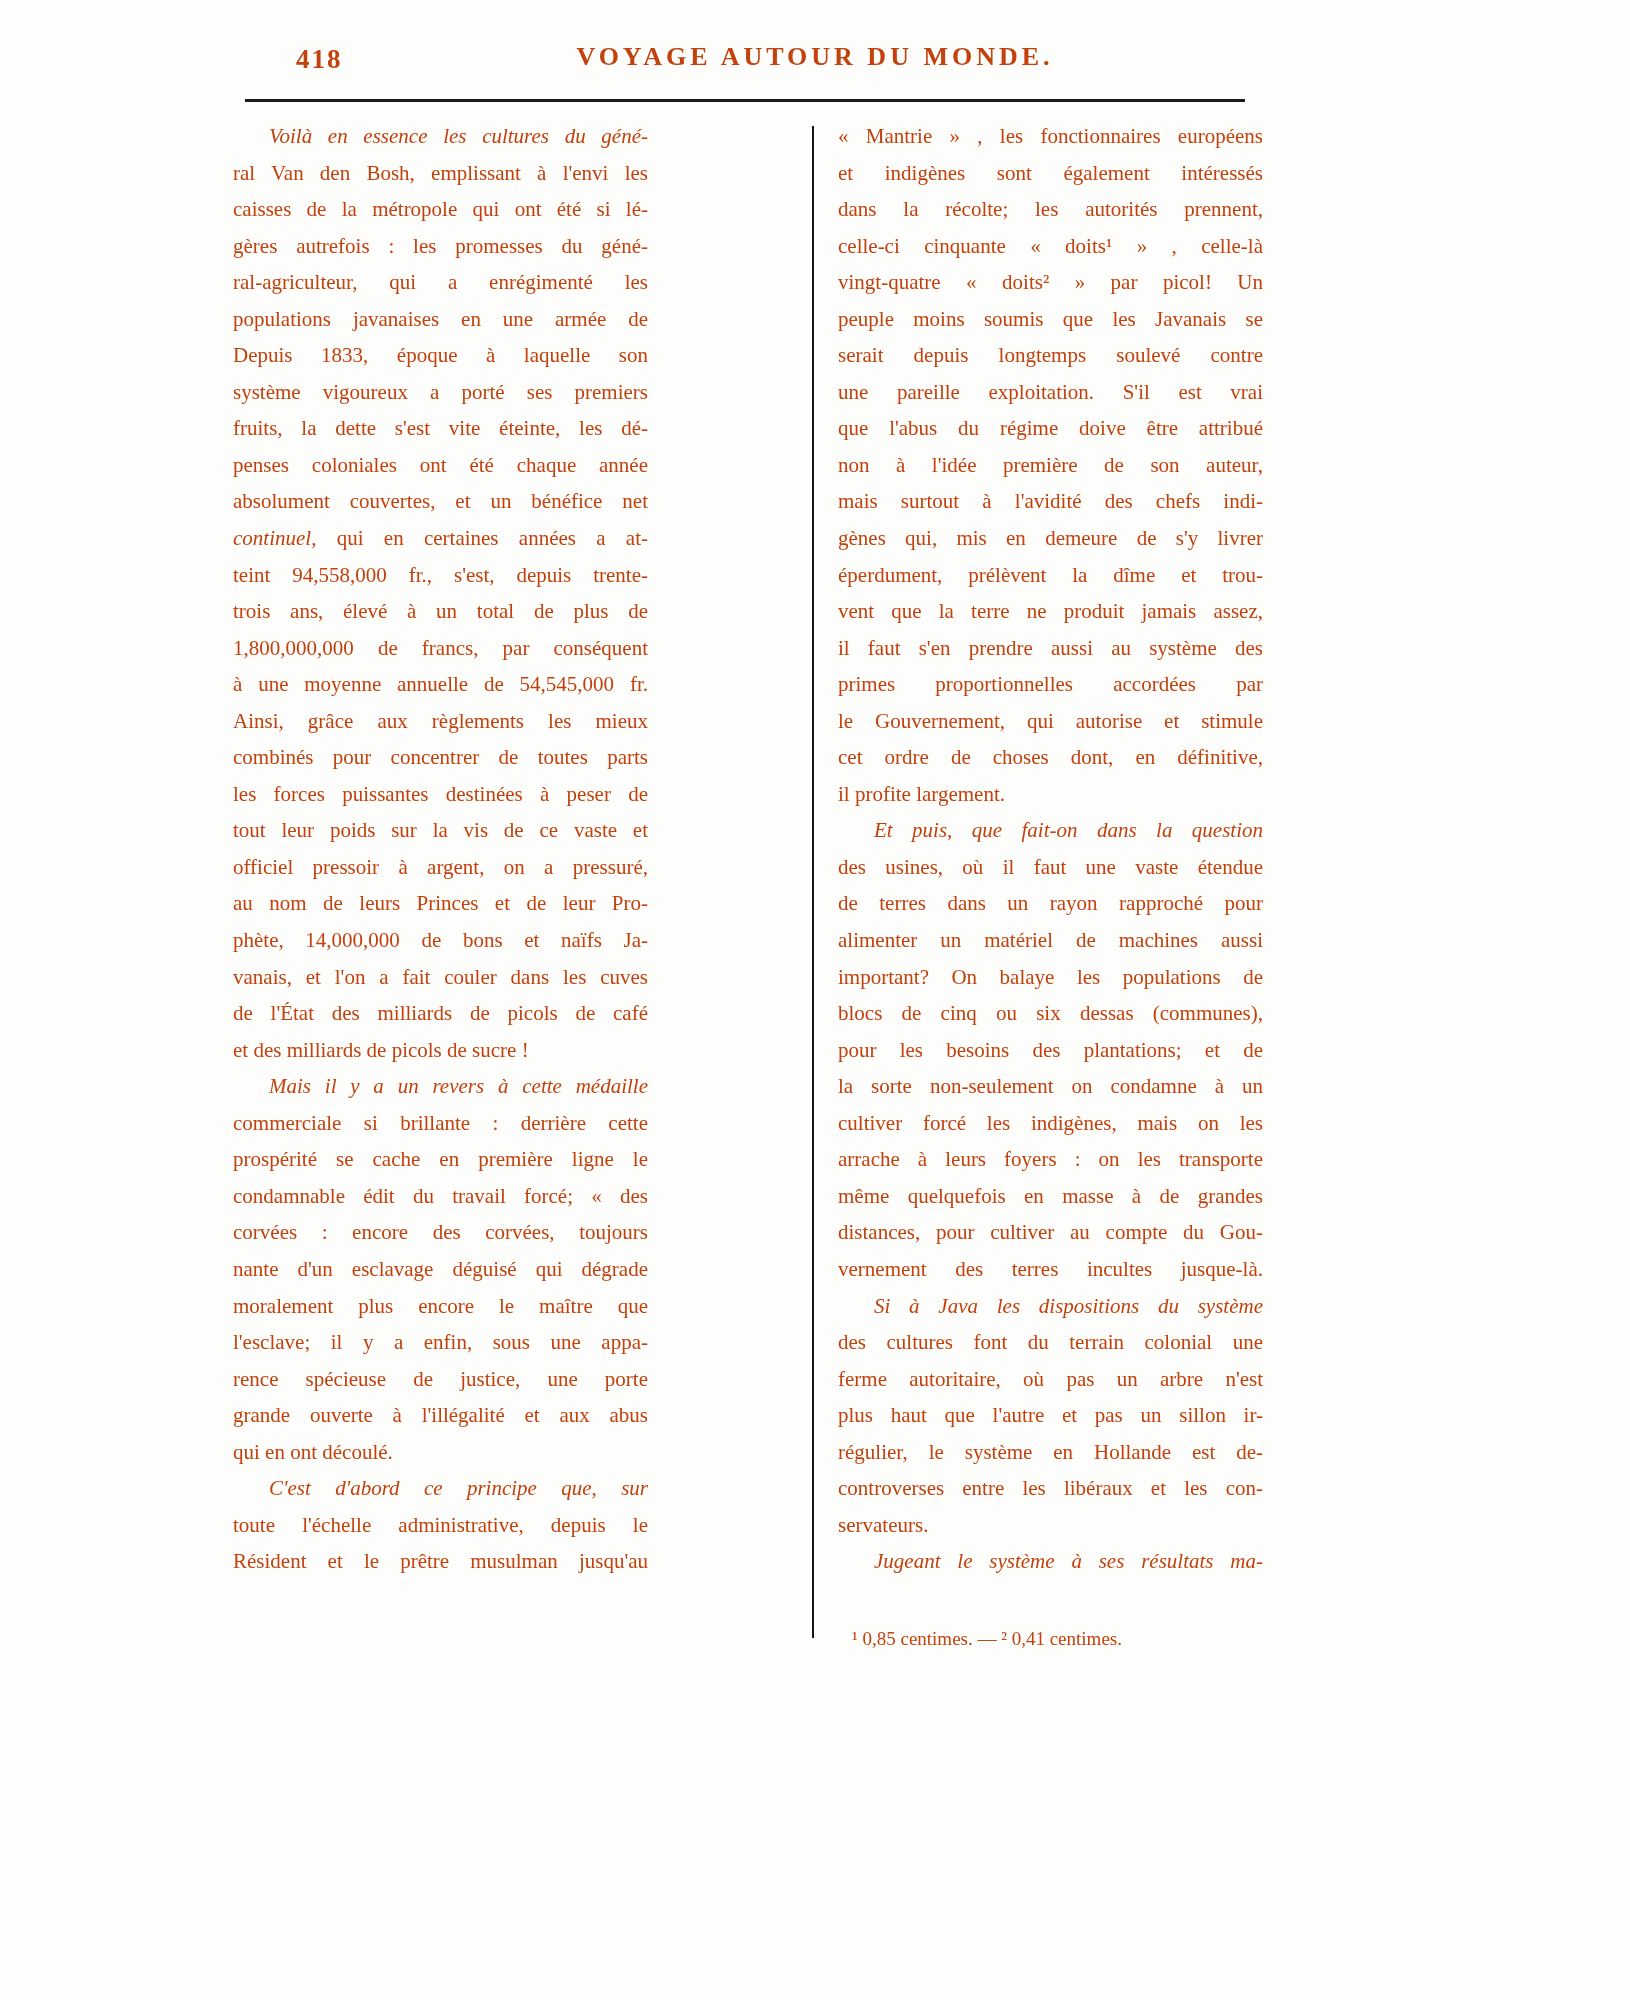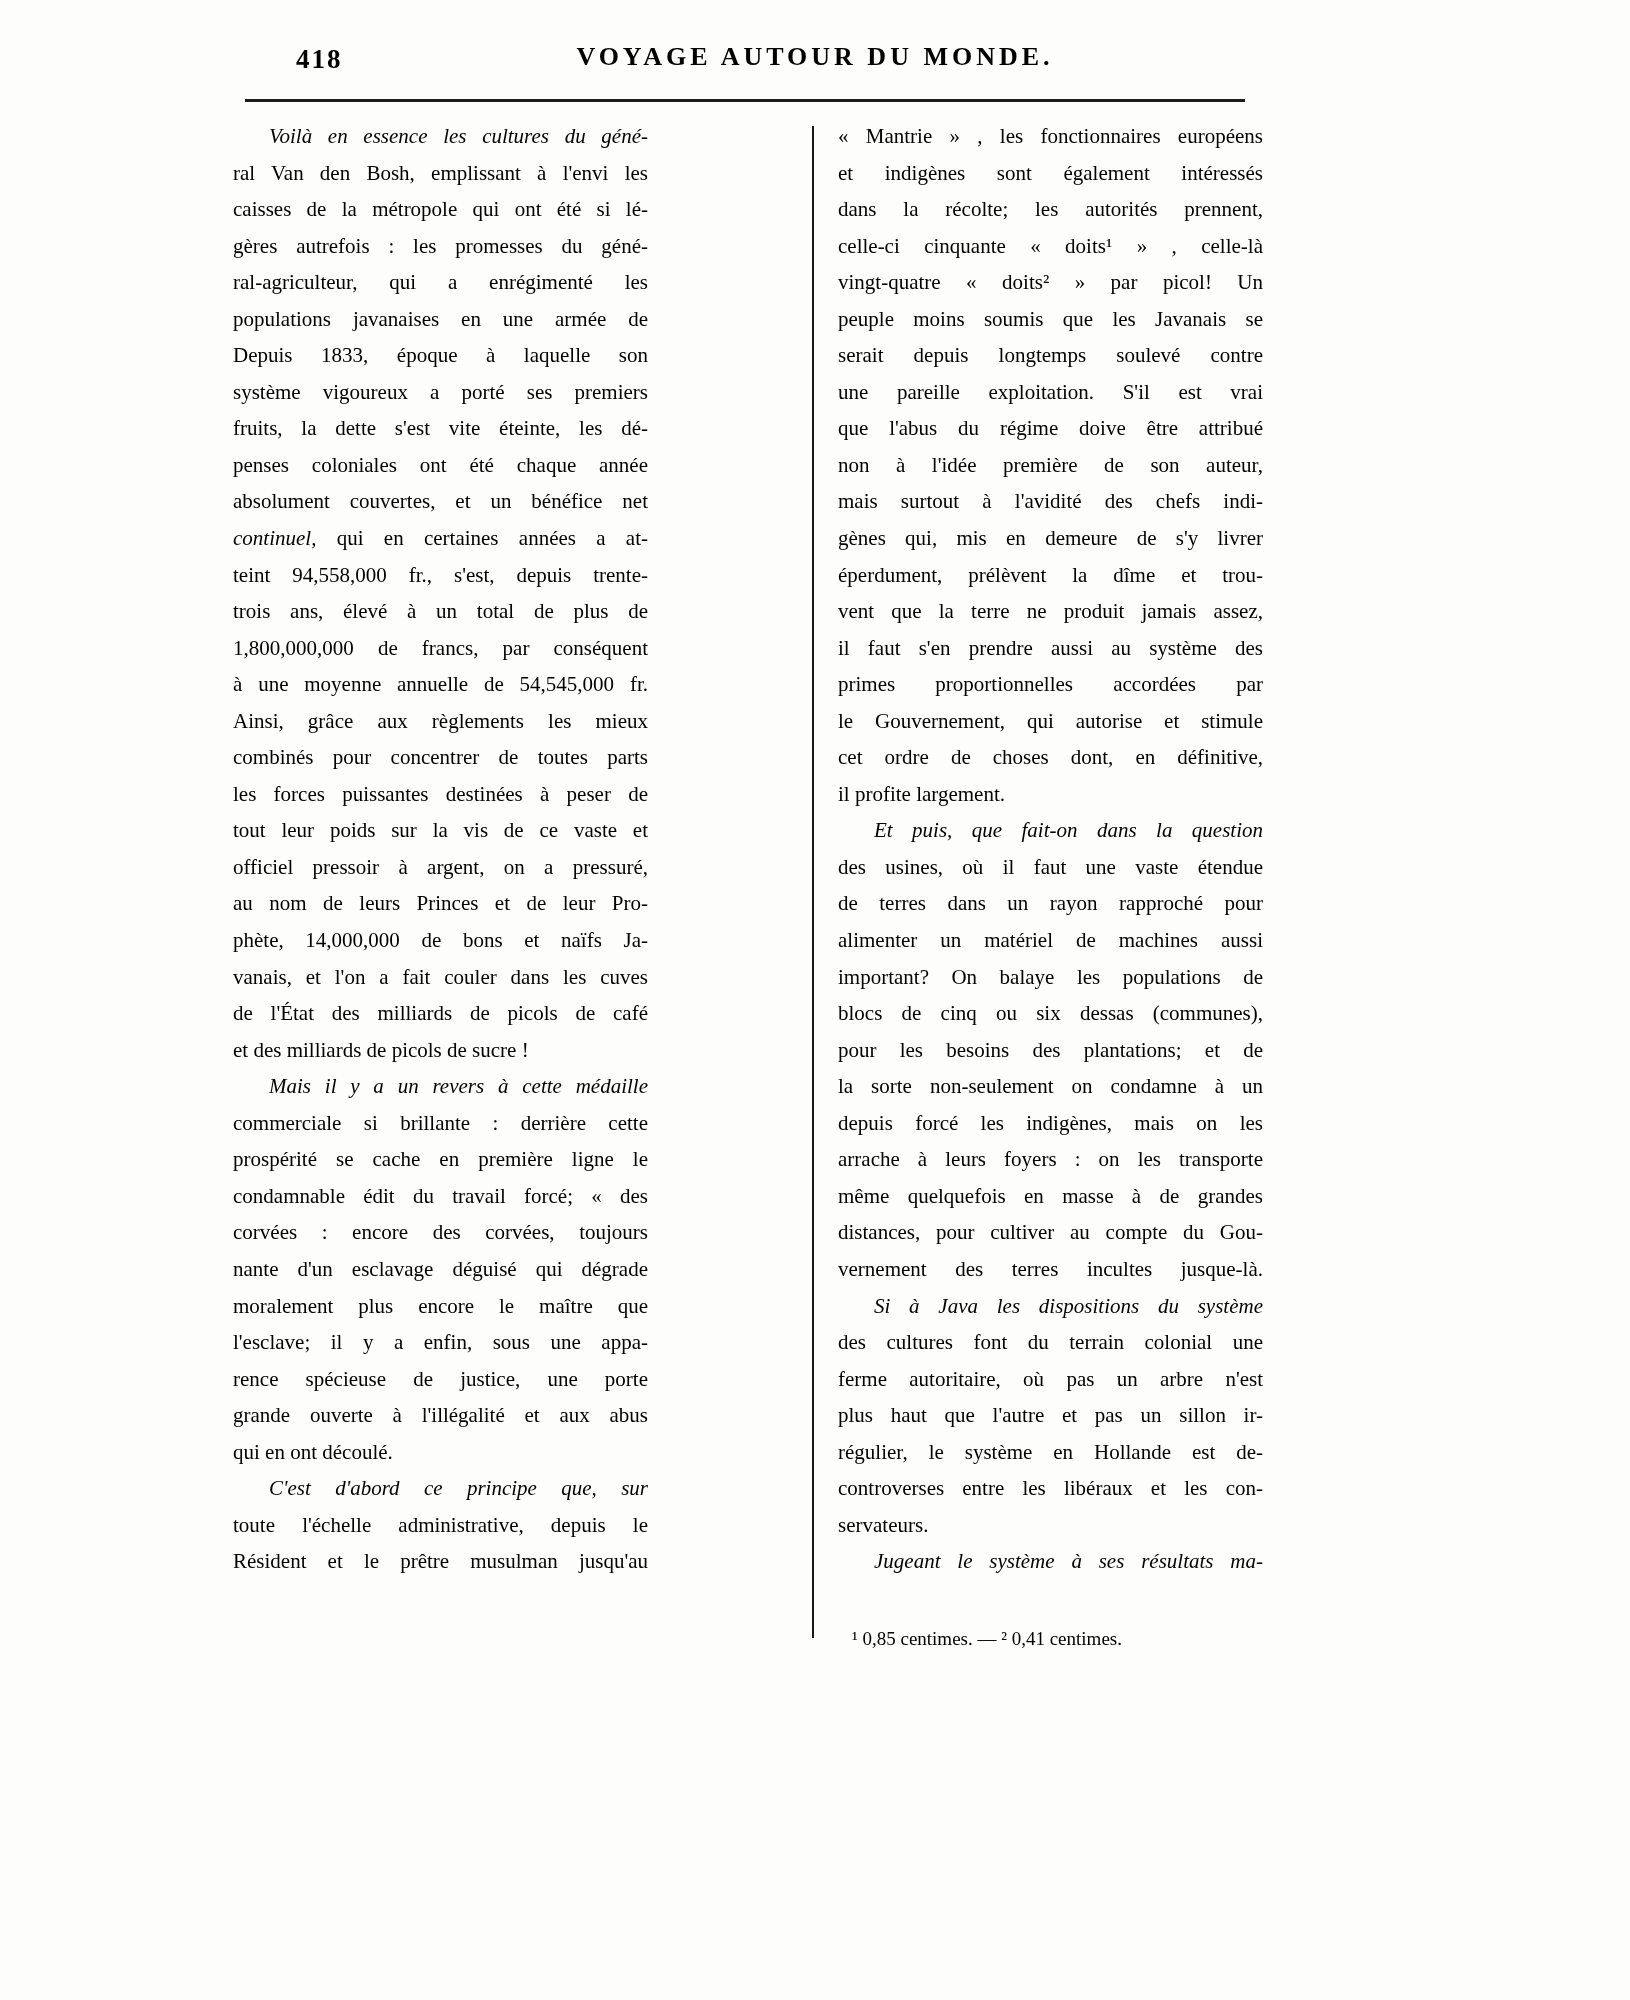--- a/index.html
+++ b/index.html
@@ -6,21 +6,21 @@
     margin: 0;
     padding: 0;
     background: #ffffff;
   }
   #page {
     position: relative;
     width: 1630px;
     height: 2000px;
     background: #fdfdfc;
     font-family: "Liberation Serif", "DejaVu Serif", serif;
-    color: #000000;
+    color: #c2410c;
     overflow: hidden;
   }
   #page-number {
     position: absolute;
     left: 296px;
     top: 44px;
     font-size: 27px;
     letter-spacing: 2px;
     font-weight: 600;
   }
@@ -152,21 +152,21 @@
       <div class="line">cet ordre de choses dont, en définitive,</div>
       <div class="line end">il profite largement.</div>
       <div class="line indent">Et puis, que fait-on dans la question</div>
       <div class="line">des usines, où il faut une vaste étendue</div>
       <div class="line">de terres dans un rayon rapproché pour</div>
       <div class="line">alimenter un matériel de machines aussi</div>
       <div class="line">important? On balaye les populations de</div>
       <div class="line">blocs de cinq ou six dessas (communes),</div>
       <div class="line">pour les besoins des plantations; et de</div>
       <div class="line">la sorte non-seulement on condamne à un</div>
-      <div class="line">depuis forcé les indigènes, mais on les</div>
+      <div class="line">cultiver forcé les indigènes, mais on les</div>
       <div class="line">arrache à leurs foyers : on les transporte</div>
       <div class="line">même quelquefois en masse à de grandes</div>
       <div class="line">distances, pour cultiver au compte du Gou-</div>
       <div class="line">vernement des terres incultes jusque-là.</div>
       <div class="line indent">Si à Java les dispositions du système</div>
       <div class="line">des cultures font du terrain colonial une</div>
       <div class="line">ferme autoritaire, où pas un arbre n'est</div>
       <div class="line">plus haut que l'autre et pas un sillon ir-</div>
       <div class="line">régulier, le système en Hollande est de-</div>
       <div class="line">controverses entre les libéraux et les con-</div>

